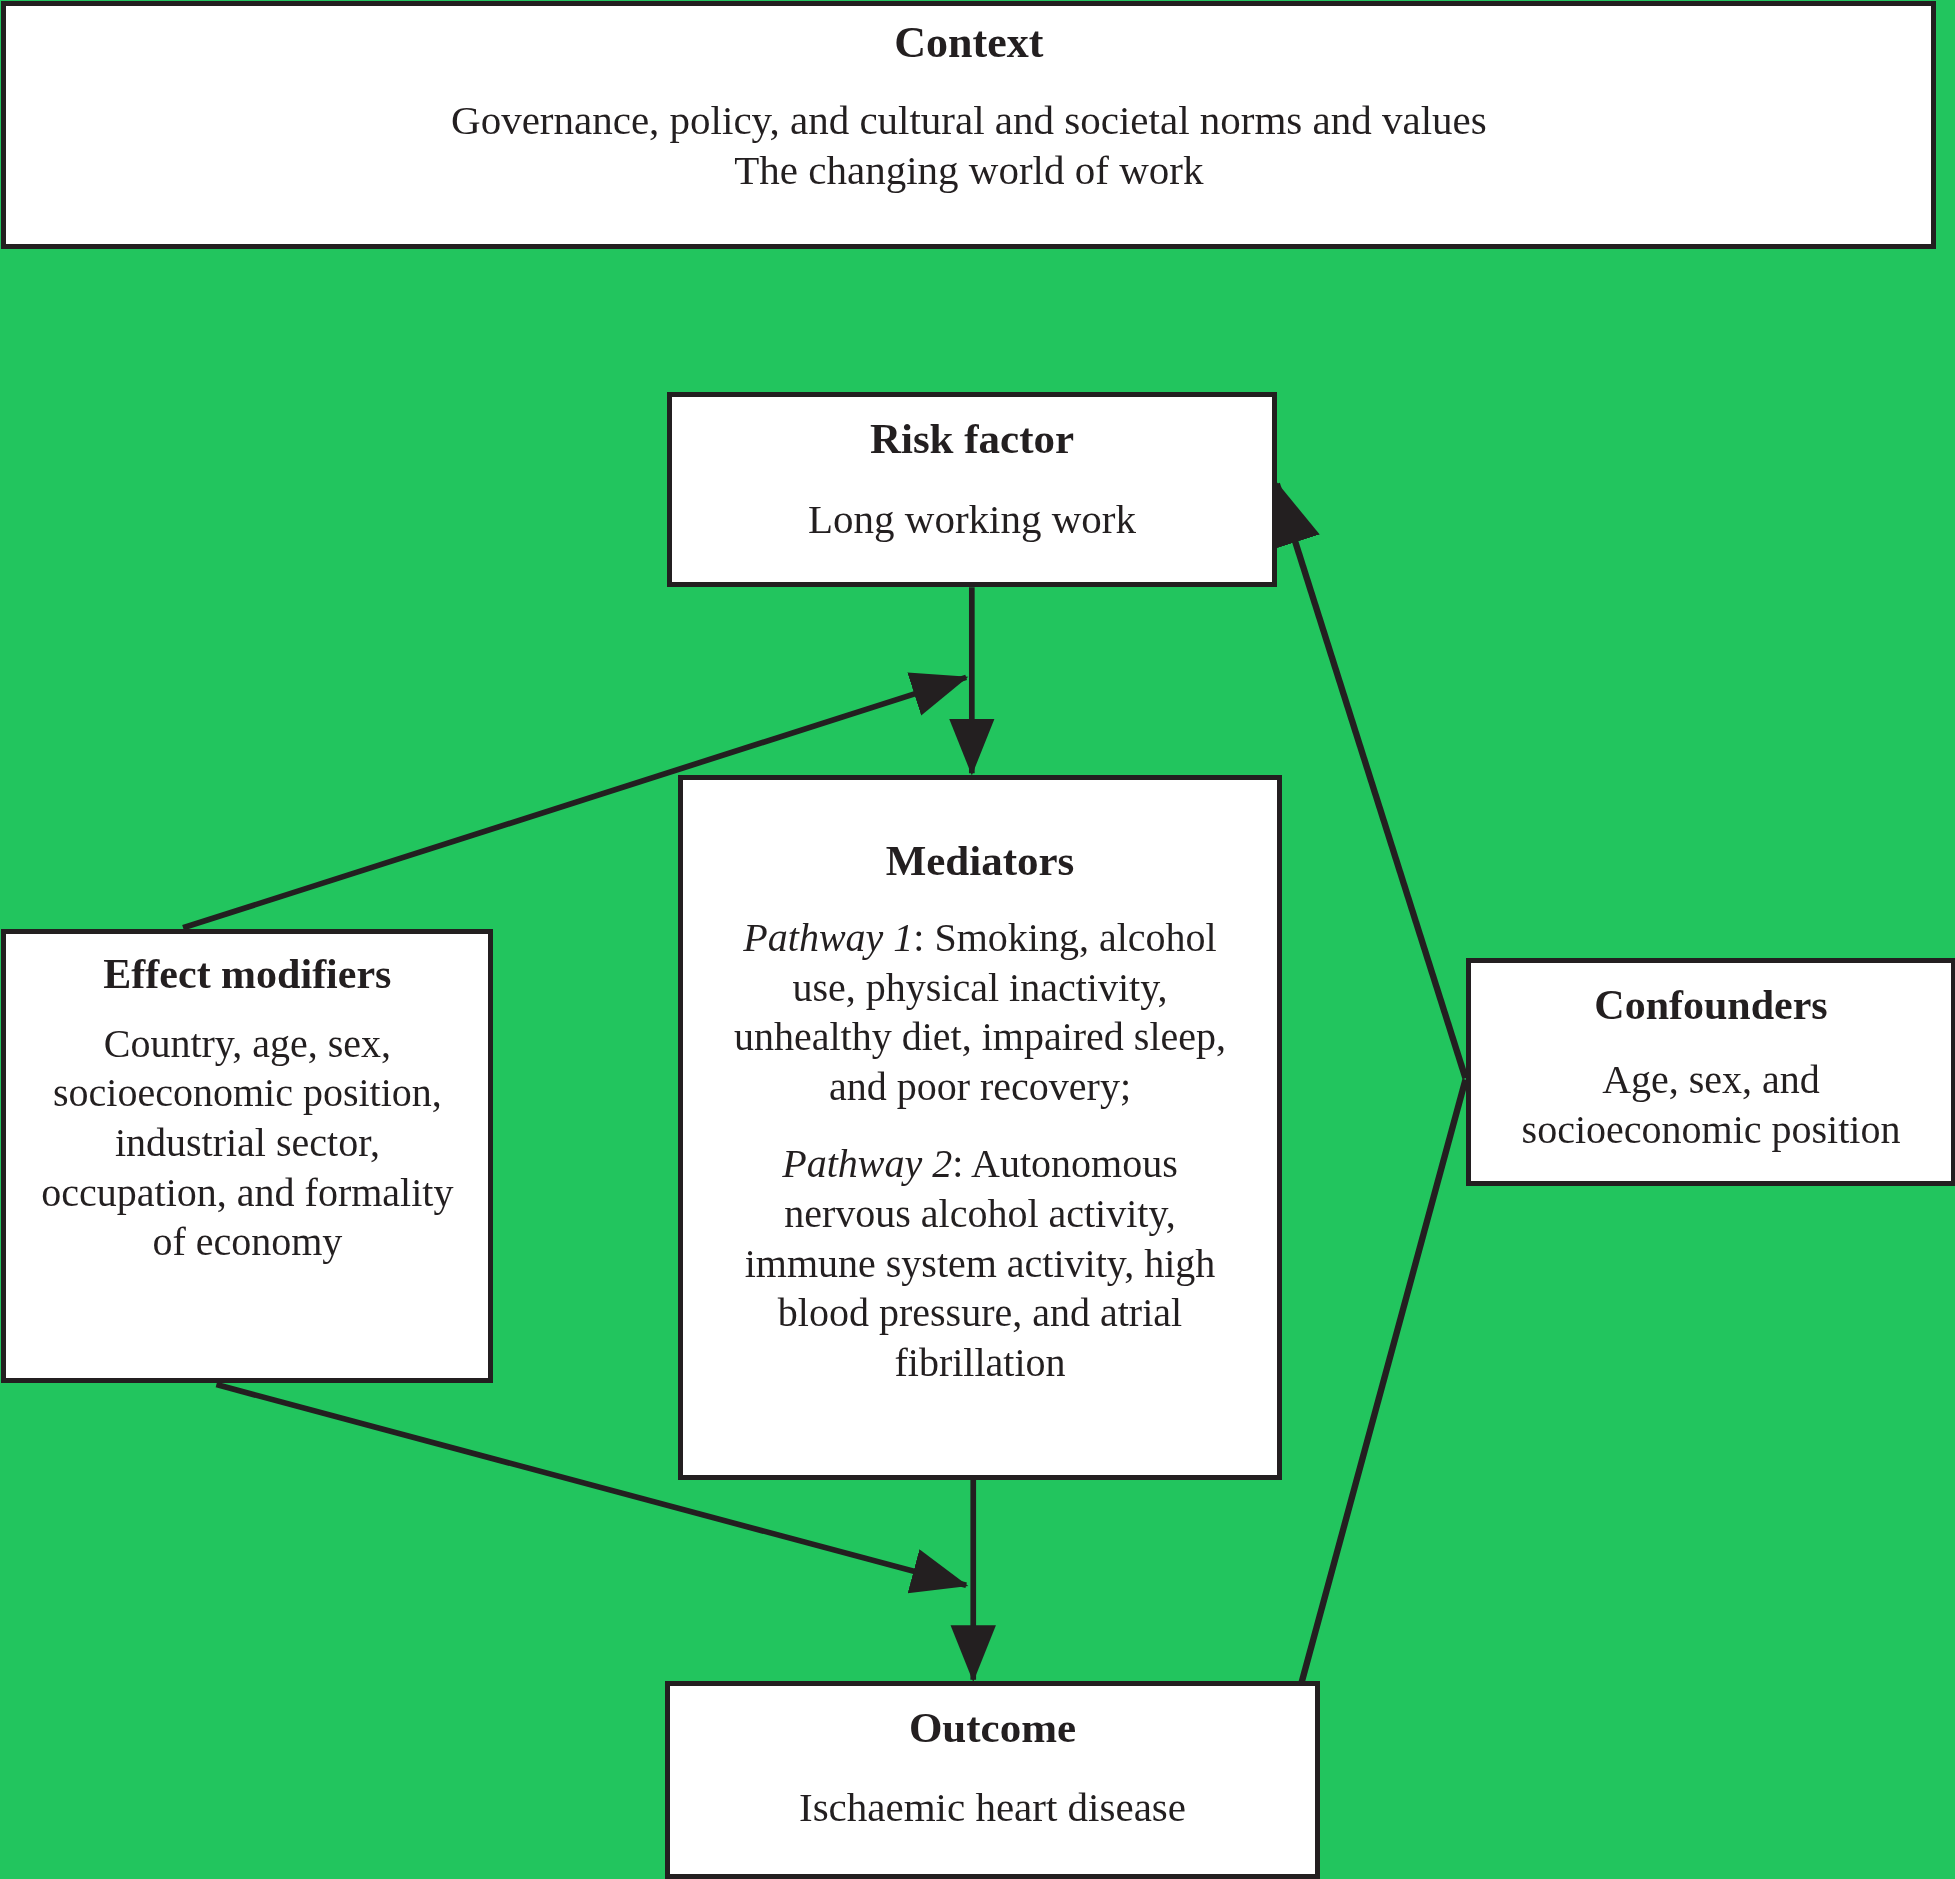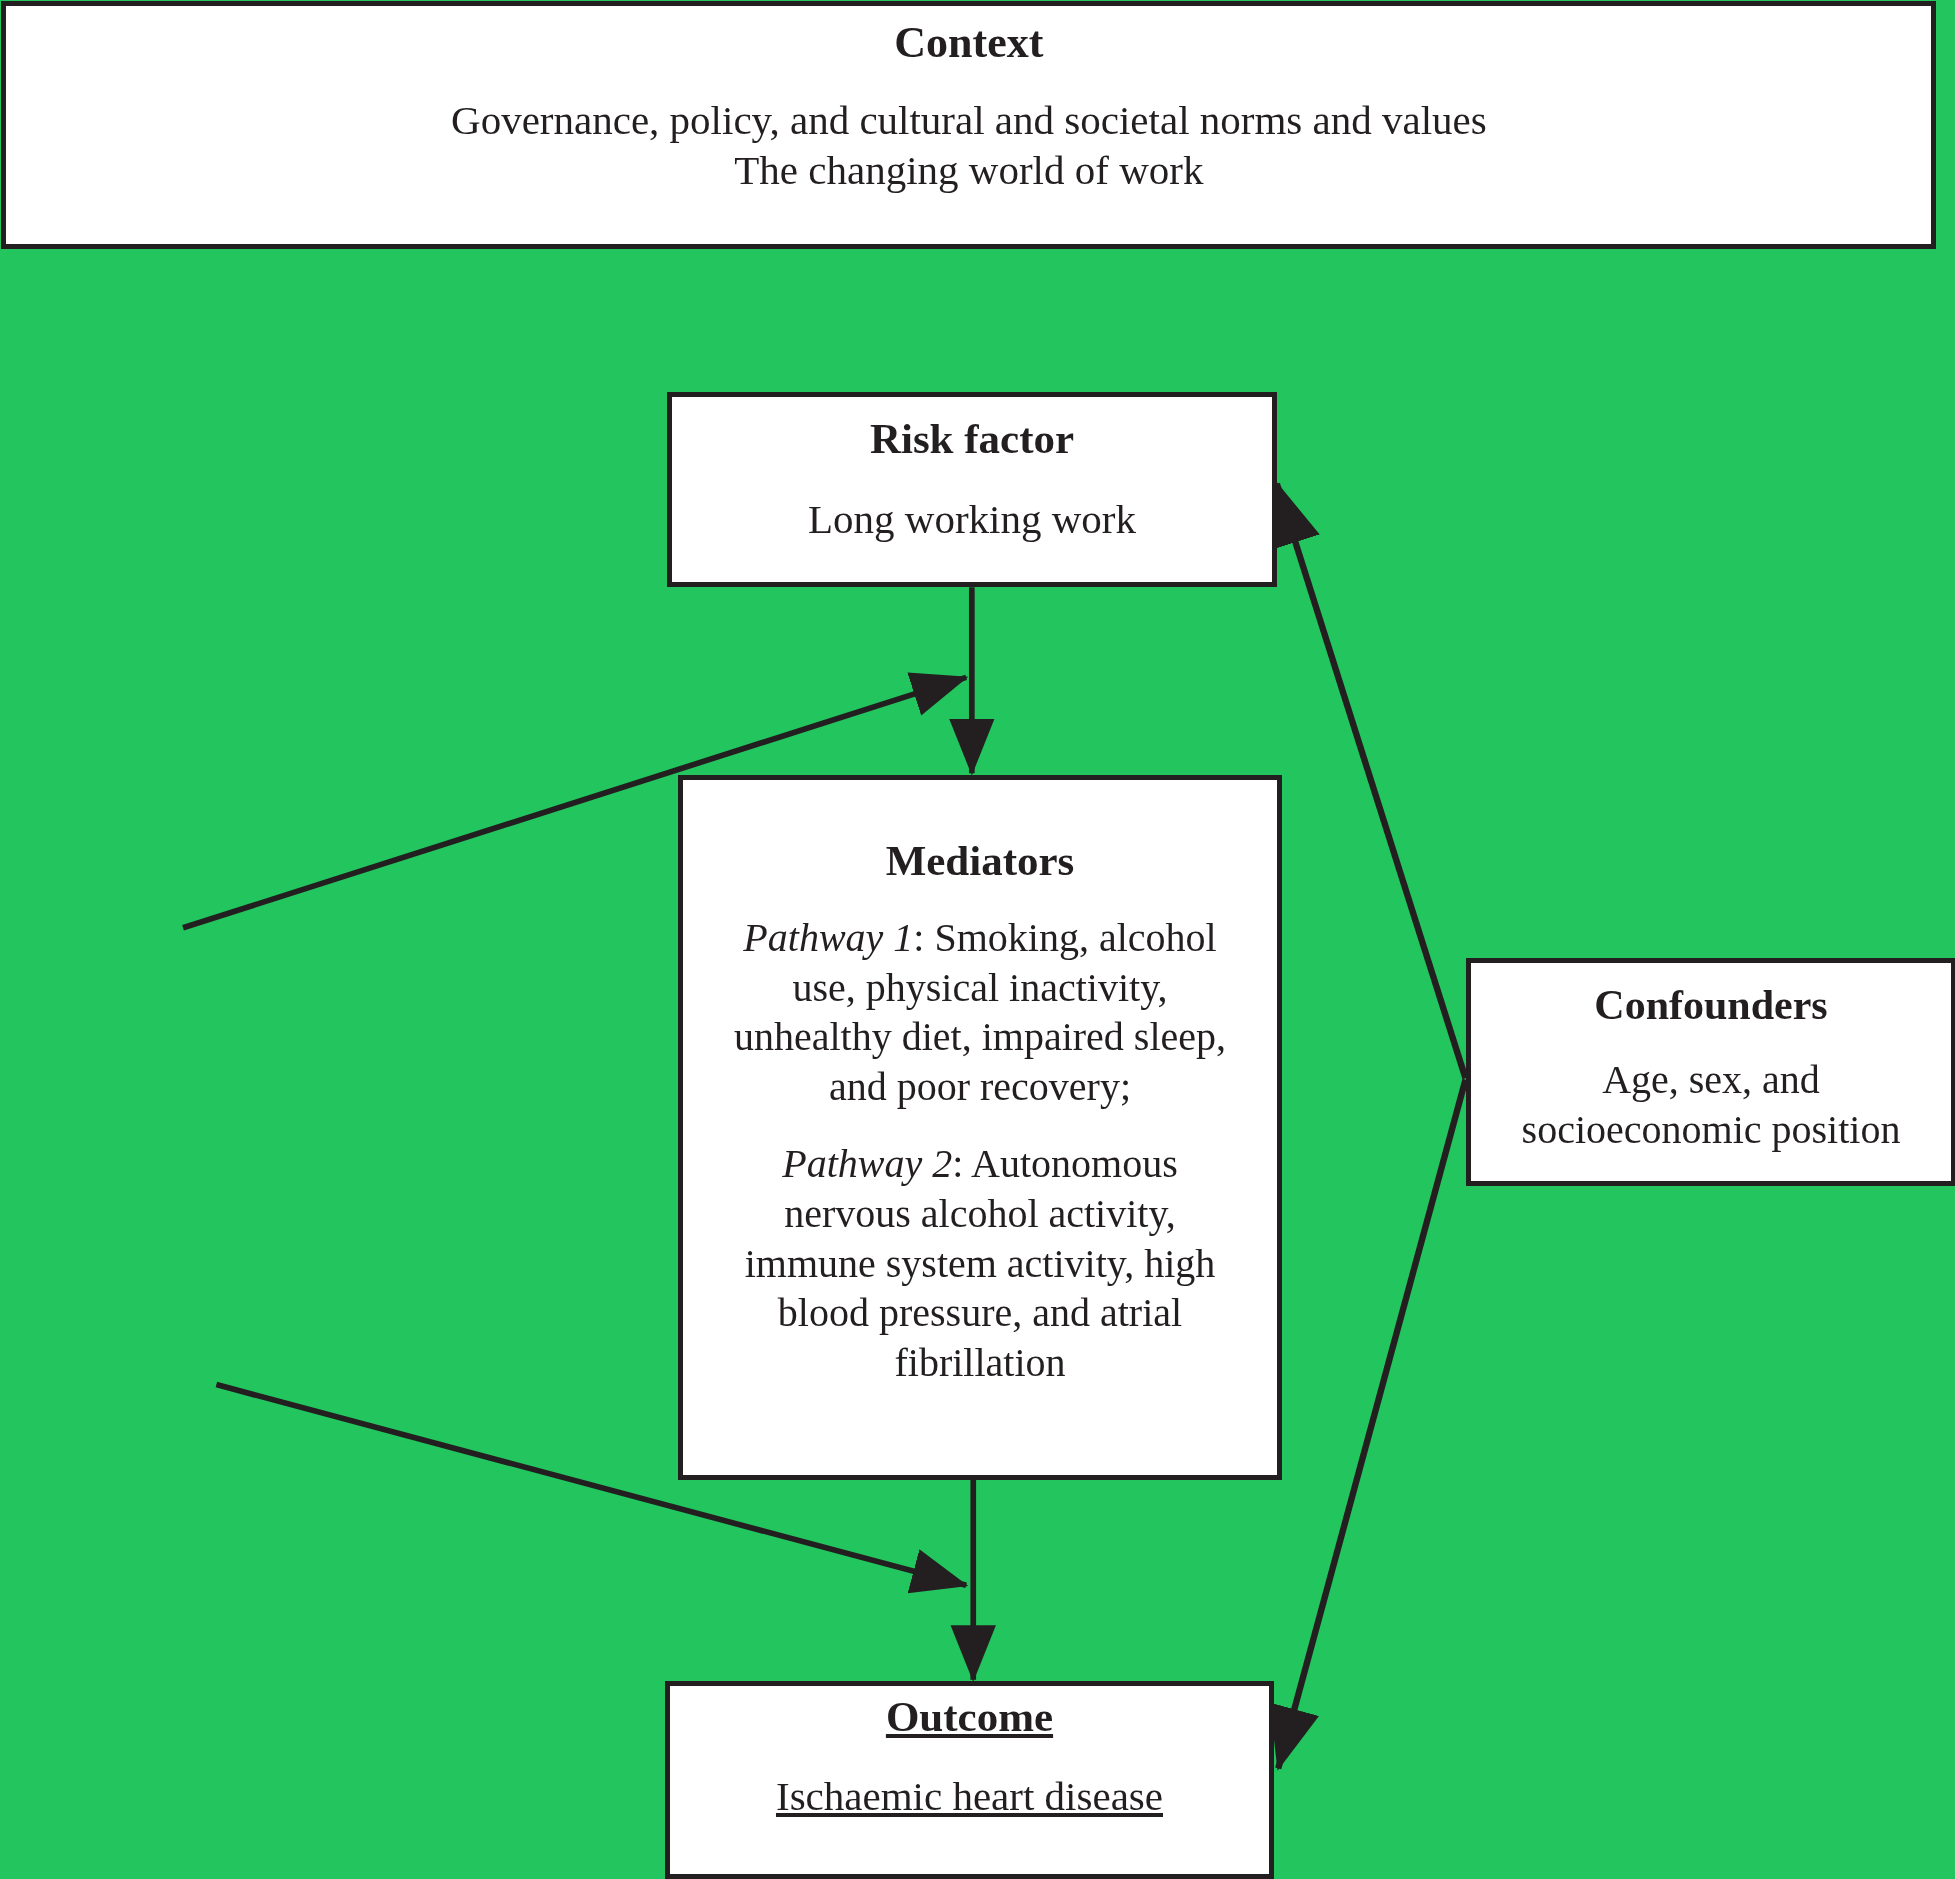--- a/index.html
+++ b/index.html
@@ -32,21 +32,21 @@
   #box-effect{left:1.4px;top:929px;width:492px;height:454px;padding-top:15.6px;}
   #box-effect .title{font-size:42px;}
   #box-effect .body{font-size:40px;margin-top:21px;width:426px;line-height:1.24;}
 
   
   #box-conf{left:1466px;top:958px;width:490px;height:228px;padding-top:18.4px;}
   #box-conf .title{font-size:42px;}
   #box-conf .body{font-size:40px;margin-top:25.5px;width:397px;line-height:1.24;}
 
   
-  #box-outcome{left:665px;top:1681px;width:609px;height:198px;padding-top:6px;text-decoration:underline;}
+  #box-outcome{left:665px;top:1681px;width:655px;height:198px;padding-top:17px;}
   #box-outcome .title{font-size:43px;}
   #box-outcome .body{font-size:41px;margin-top:30px;}
 </style>
 </head>
 <body>
 
 <div id="canvas">
 
   <svg class="svg-layer" viewBox="0 0 2756 2649" width="1955" height="1879">
     <defs>
@@ -80,20 +80,24 @@
     <div class="title">Risk factor</div>
     <div class="body">Long working work</div>
   </div>
 
   <div class="box" id="box-mediators">
     <div class="title">Mediators</div>
     <div class="pw"><em>Pathway 1</em><span>: Smoking, alcohol use, physical inactivity, unhealthy diet, impaired sleep, and poor recovery;</span></div>
     <div class="pw"><em>Pathway 2</em><span>: Autonomous nervous alcohol activity, immune system activity, high blood pressure, and atrial fibrillation</span></div>
   </div>
 
+  <div class="box" id="box-effect">
+    <div class="title">Effect modifiers</div>
+    <div class="body">Country, age, sex, socioeconomic position, industrial sector, occupation, and formality of economy</div>
+  </div>
 
   <div class="box" id="box-conf">
     <div class="title">Confounders</div>
     <div class="body">Age, sex, and socioeconomic position</div>
   </div>
 
   <div class="box" id="box-outcome">
     <div class="title">Outcome</div>
     <div class="body">Ischaemic heart disease</div>
   </div>

